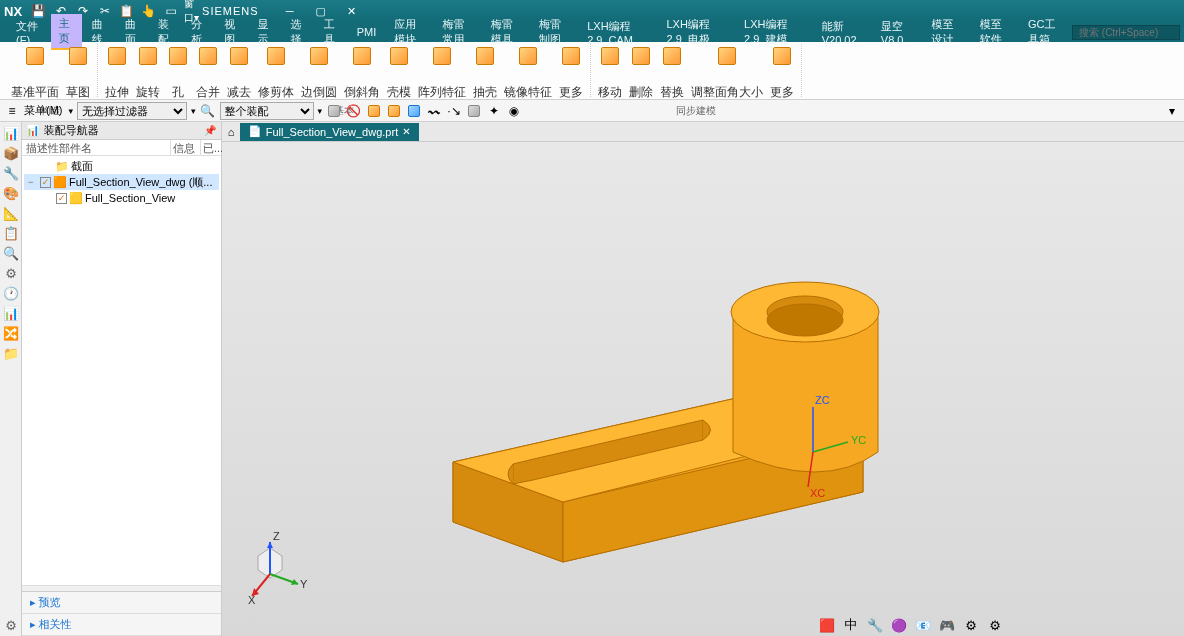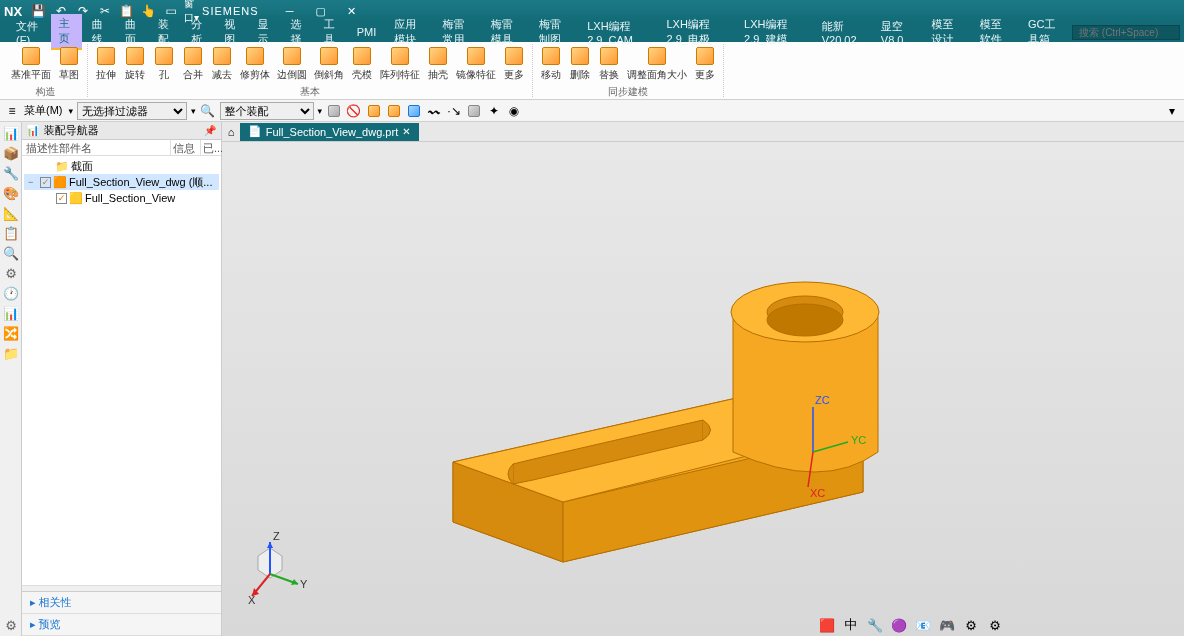--- a/index.html
+++ b/index.html
@@ -14,21 +14,21 @@
 .menubar{height:20px;background:#126b77;display:flex;align-items:center;color:#e8f4f6;padding-left:8px;gap:2px}
 .menubar .mi{padding:2px 8px;cursor:pointer;font-size:11px}
 .menubar .mi.active{background:#c4b5fd;color:#126b77;border-bottom:2px solid #ffb627}
 .menubar .search{margin-left:auto;margin-right:4px;background:#0e5660;border:1px solid #0a4550;padding:1px 6px;width:108px;color:#aaa;font-size:10px}
 .ribbon{height:58px;background:#fdfdfd;border-bottom:1px solid #d0d0d0;display:flex;padding:2px 4px}
 .rgroup{display:flex;flex-direction:column;align-items:center;border-right:1px dotted #ccc;padding:0 4px}
 .rgroup .tools{display:flex;gap:1px;flex:1;align-items:flex-start}
 .rgroup .glabel{font-size:10px;color:#666;margin-top:2px}
 .rbtn{display:flex;flex-direction:column;align-items:center;padding:1px 3px;cursor:pointer;min-width:26px}
 .rbtn .ico{width:22px;height:22px;display:flex;align-items:center;justify-content:center;font-size:16px}
-.rbtn .lbl{font-size:10px;color:#333;margin-top:1px;white-space:nowrap}
+.rbtn .lbl{font-size:12px;color:#333;margin-top:17px;white-space:nowrap}
 .cube{width:18px;height:18px;background:linear-gradient(135deg,#ffd480,#ff9933);border:1px solid #cc7a00;border-radius:2px}
 .cube.blue{background:linear-gradient(135deg,#a8d8ff,#4da6ff);border-color:#1a75d1}
 .cube.gray{background:linear-gradient(135deg,#ddd,#aaa);border-color:#888}
 .selbar{height:22px;background:#f5f5f5;border-bottom:1px solid #d0d0d0;display:flex;align-items:center;padding:0 4px;gap:4px}
 .selbar select{height:18px;font-size:11px;border:1px solid #aaa}
 .selbar .ico{width:16px;height:16px;display:flex;align-items:center;justify-content:center;font-size:12px}
 .workarea{display:flex;height:514px}
 .leftbar{width:22px;background:#f0f0f0;border-right:1px solid #ccc;display:flex;flex-direction:column;gap:2px;padding:2px}
 .leftbar .lico{width:18px;height:18px;display:flex;align-items:center;justify-content:center;font-size:13px;cursor:pointer;color:#666}
 .navigator{width:200px;background:#fff;border-right:1px solid #ccc;display:flex;flex-direction:column}
@@ -320,22 +320,22 @@
         </div>
         <div class="tree-row" style="padding-left: 20px;">
           <span class="exp"></span>
           <span class="chk">✓</span>
           <span class="fico">🟨</span>
           <span>Full_Section_View</span>
         </div>
       </div>
     <div style="height:6px;border-top:1px solid #ddd;background:#f0f0f0"></div>
     <div class="nav-bottom">
+      <div class="sect">▸ <span>预览</span></div>
       <div class="sect">▸ <span>相关性</span></div>
-      <div class="sect">▸ <span>预览</span></div>
     </div>
   </div>
 
   <div class="viewport">
     <div class="doctab">
       <span style="width:18px;text-align:center">⌂</span>
       <div class="tab">
         <span>📄</span>
         <span>Full_Section_View_dwg.prt</span>
         <span class="close">✕</span>

